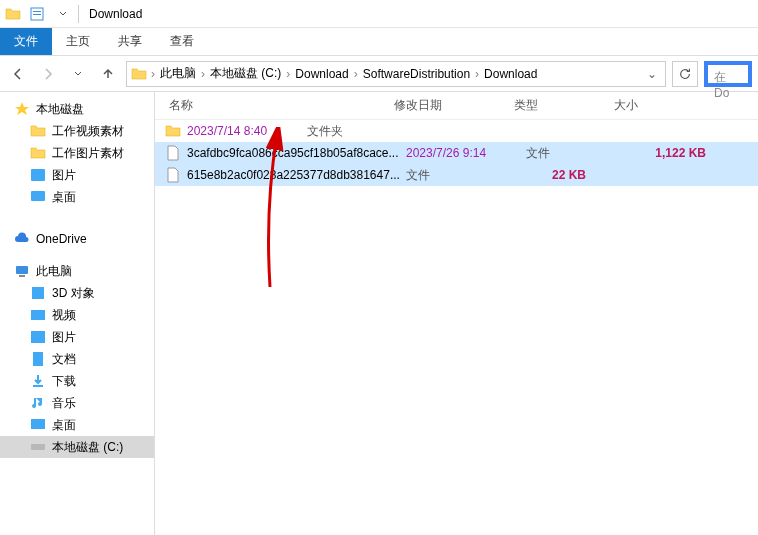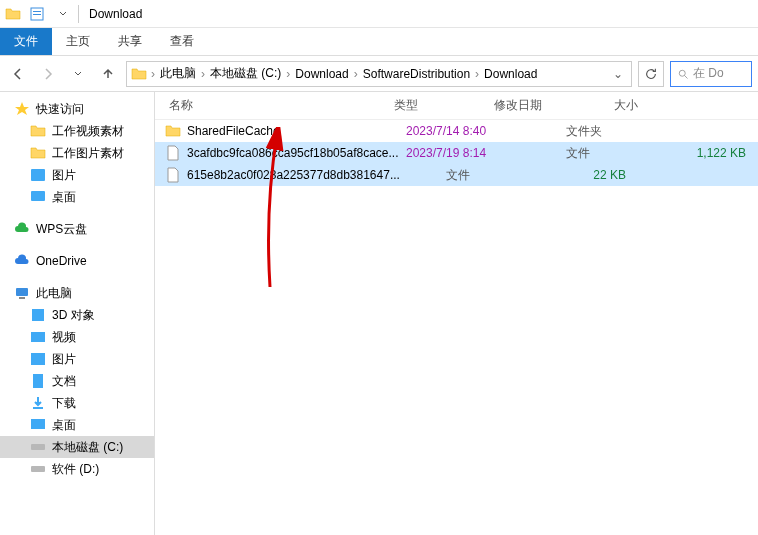--- a/index.html
+++ b/index.html
@@ -20,21 +20,21 @@
 .addrbar { height: 36px; display: flex; align-items: center; padding: 4px 6px; gap: 6px; border-bottom: 1px solid #ddd; }
 .nav-btn { width: 24px; height: 24px; display: flex; align-items: center; justify-content: center; color: #555; }
 .nav-btn.disabled { color: #bbb; }
 .breadcrumb { flex: 1; height: 26px; border: 1px solid #ccc; display: flex; align-items: center; padding: 0 4px; overflow: hidden; }
 .breadcrumb .bc-icon { width: 16px; height: 16px; margin-right: 4px; }
 .breadcrumb .bc-seg { padding: 0 5px; white-space: nowrap; }
 .breadcrumb .bc-sep { color: #888; }
 .breadcrumb .bc-right { margin-left: auto; display: flex; align-items: center; }
 .breadcrumb .bc-chev { width: 18px; text-align: center; color: #666; }
 .refresh-btn { width: 26px; height: 26px; border: 1px solid #ccc; display: flex; align-items: center; justify-content: center; }
-.search { width: 82px; height: 26px; border: 1px solid #3b82f6; display: flex; align-items: center; padding: 0 6px; color: #888; gap: 4px; }
+.search { width: 48px; height: 26px; border: 4px solid #3b82f6; display: flex; align-items: center; padding: 0 6px; color: #888; gap: 4px; flex-direction: column; }
 
 .body { display: flex; height: calc(535px - 28px - 28px - 36px); }
 .sidebar { width: 155px; border-right: 1px solid #ddd; padding: 6px 0; overflow-y: auto; }
 .tree-item { display: flex; align-items: center; height: 22px; padding-left: 14px; gap: 6px; cursor: default; }
 .tree-item.root { font-weight: normal; }
 .tree-item.child { padding-left: 30px; }
 .tree-item.selected { background: #d8d8d8; }
 .tree-item .ticon { width: 16px; height: 16px; flex-shrink: 0; }
 .tree-group-gap { height: 10px; }
 
@@ -44,22 +44,22 @@
 .col-name { width: 225px; }
 .col-date { width: 120px; }
 .col-type { width: 100px; }
 .col-size { width: 80px; text-align: left; }
 
 .file-row { display: flex; height: 22px; align-items: center; padding-left: 10px; }
 .file-row.selected { background: #cde8ff; }
 .file-row .ficon { width: 16px; height: 16px; margin-right: 6px; }
 .file-row .fname { width: 219px; white-space: nowrap; overflow: hidden; text-overflow: ellipsis; }
 .file-row .fdate { width: 120px; color: #a21caf; }
-.file-row .ftype { width: 100px; color: #555; margin-left: 40px; }
-.file-row .fsize { width: 80px; text-align: right; color: #15803d; }
+.file-row .ftype { width: 100px; color: #555; }
+.file-row .fsize { width: 80px; text-align: right; color: #be185d; font-weight: bold; }
 
 .arrow-annotation { position: absolute; left: 100px; top: 35px; pointer-events: none; }
 
 
 .folder-svg { fill: #ffd666; stroke: #e0a800; stroke-width: 0.5; }
 .file-svg { fill: #fff; stroke: #999; stroke-width: 1; }
 .star-svg { fill: #ffcc33; }
 .pc-svg { fill: #3b8ee0; }
 .onedrive-svg { fill: #2f7ee0; }
 .wps-svg { fill: #2db14b; }
@@ -161,21 +161,21 @@
   </div>
 </div>
 
 <div class="body">
 
   <div class="sidebar">
     <div class="tree-item root">
       <svg class="ticon" viewBox="0 0 16 16">
           <path class="star-svg" d="M8 1l2 5h5l-4 3 2 5-5-3-5 3 2-5-4-3h5z"></path>
         </svg>
-      <span>快速访问</span>
+      <span>本地磁盘</span>
     </div>
     <div class="tree-item child">
       <svg class="ticon" viewBox="0 0 16 16">
           <path class="folder-svg" d="M1 3h5l1 2h8v8H1z"></path>
         </svg>
       <span>工作视频素材</span>
     </div>
     <div class="tree-item child">
       <svg class="ticon" viewBox="0 0 16 16">
           <path class="folder-svg" d="M1 3h5l1 2h8v8H1z"></path>
@@ -187,40 +187,34 @@
           <rect class="pic-svg" x="1" y="2" width="14" height="12" rx="1"></rect>
         </svg>
       <span>图片</span>
     </div>
     <div class="tree-item child">
       <svg class="ticon" viewBox="0 0 16 16">
           <rect class="desk-svg" x="1" y="2" width="14" height="10" rx="1"></rect>
         </svg>
       <span>桌面</span>
     </div>
+
+    <div class="tree-group-gap"></div>
 
     <div class="tree-group-gap"></div>
     <div class="tree-item root">
       <svg class="ticon" viewBox="0 0 16 16">
-          <path class="wps-svg" d="M4 11a3 3 0 010-6 4 4 0 018 1 2.5 2.5 0 010 5z"></path>
-        </svg>
-      <span>WPS云盘</span>
+          <path class="onedrive-svg" d="M4 11a3 3 0 010-6 4 4 0 018 1 2.5 2.5 0 010 5z"></path>
+        </svg>
+      <span>OneDrive</span>
     </div>
 
     <div class="tree-group-gap"></div>
     <div class="tree-item root">
       <svg class="ticon" viewBox="0 0 16 16">
-          <path class="onedrive-svg" d="M4 11a3 3 0 010-6 4 4 0 018 1 2.5 2.5 0 010 5z"></path>
-        </svg>
-      <span>OneDrive</span>
-    </div>
-
-    <div class="tree-group-gap"></div>
-    <div class="tree-item root">
-      <svg class="ticon" viewBox="0 0 16 16">
           <rect class="pc-svg" x="2" y="3" width="12" height="8" rx="1"></rect>
           <rect x="5" y="12" width="6" height="2" fill="#888"></rect>
         </svg>
       <span>此电脑</span>
     </div>
     <div class="tree-item child">
         <svg class="ticon" viewBox="0 0 16 16">
           <rect class="obj3d-svg" x="2" y="2" width="12" height="12"></rect>
         </svg>
         <span>3D 对象</span>
@@ -244,63 +238,62 @@
         <span>文档</span>
       </div>
     <div class="tree-item child">
         <svg class="ticon" viewBox="0 0 16 16">
           <path class="down-svg" d="M8 2v8m-3-3l3 3 3-3M3 13h10" stroke="#3fa9f5" fill="none" stroke-width="2"></path>
         </svg>
         <span>下载</span>
       </div>
     <div class="tree-item child">
         <svg class="ticon" viewBox="0 0 16 16">
+          <path class="music-svg" d="M6 3v8a2 2 0 11-2-2V3h8v6a2 2 0 11-2-2" fill="#3fa9f5"></path>
+        </svg>
+        <span>音乐</span>
+      </div>
+    <div class="tree-item child">
+        <svg class="ticon" viewBox="0 0 16 16">
           <rect class="desk-svg" x="1" y="2" width="14" height="10"></rect>
         </svg>
         <span>桌面</span>
       </div>
     <div class="tree-item child selected">
         <svg class="ticon" viewBox="0 0 16 16">
           <rect class="drive-svg" x="1" y="5" width="14" height="6" rx="1"></rect>
         </svg>
         <span>本地磁盘 (C:)</span>
-      </div>
-    <div class="tree-item child">
-        <svg class="ticon" viewBox="0 0 16 16">
-          <rect class="drive-svg" x="1" y="5" width="14" height="6" rx="1"></rect>
-        </svg>
-        <span>软件 (D:)</span>
       </div>
 
     <div class="tree-group-gap"></div>
   </div>
 
   <div class="content">
     <div class="columns">
       <div class="col col-name">名称</div>
+      <div class="col col-date">修改日期</div>
       <div class="col col-type">类型</div>
-      <div class="col col-date">修改日期</div>
       <div class="col col-size">大小</div>
     </div>
     <div id="file-rows">
         <div class="file-row">
           <svg class="ficon" viewBox="0 0 16 16">
             <path class="folder-svg" d="M1 3h5l1 2h8v8H1z"></path>
           </svg>
-          <div class="fname">SharedFileCache</div>
           <div class="fdate">2023/7/14 8:40</div>
           <div class="ftype">文件夹</div>
           <div class="fsize"></div>
         </div>
         <div class="file-row selected">
           <svg class="ficon" viewBox="0 0 16 16">
             <path class="file-svg" d="M3 1h7l3 3v11H3z"></path>
           </svg>
           <div class="fname">3cafdbc9fca086cca95cf18b05af8cace...</div>
-          <div class="fdate">2023/7/19 8:14</div>
+          <div class="fdate">2023/7/26 9:14</div>
           <div class="ftype">文件</div>
           <div class="fsize">1,122 KB</div>
         </div>
         <div class="file-row selected">
           <svg class="ficon" viewBox="0 0 16 16">
             <path class="file-svg" d="M3 1h7l3 3v11H3z"></path>
           </svg>
           <div class="fname">615e8b2ac0f028a225377d8db381647...</div>
           <div class="ftype">文件</div>
           <div class="fsize">22 KB</div>

